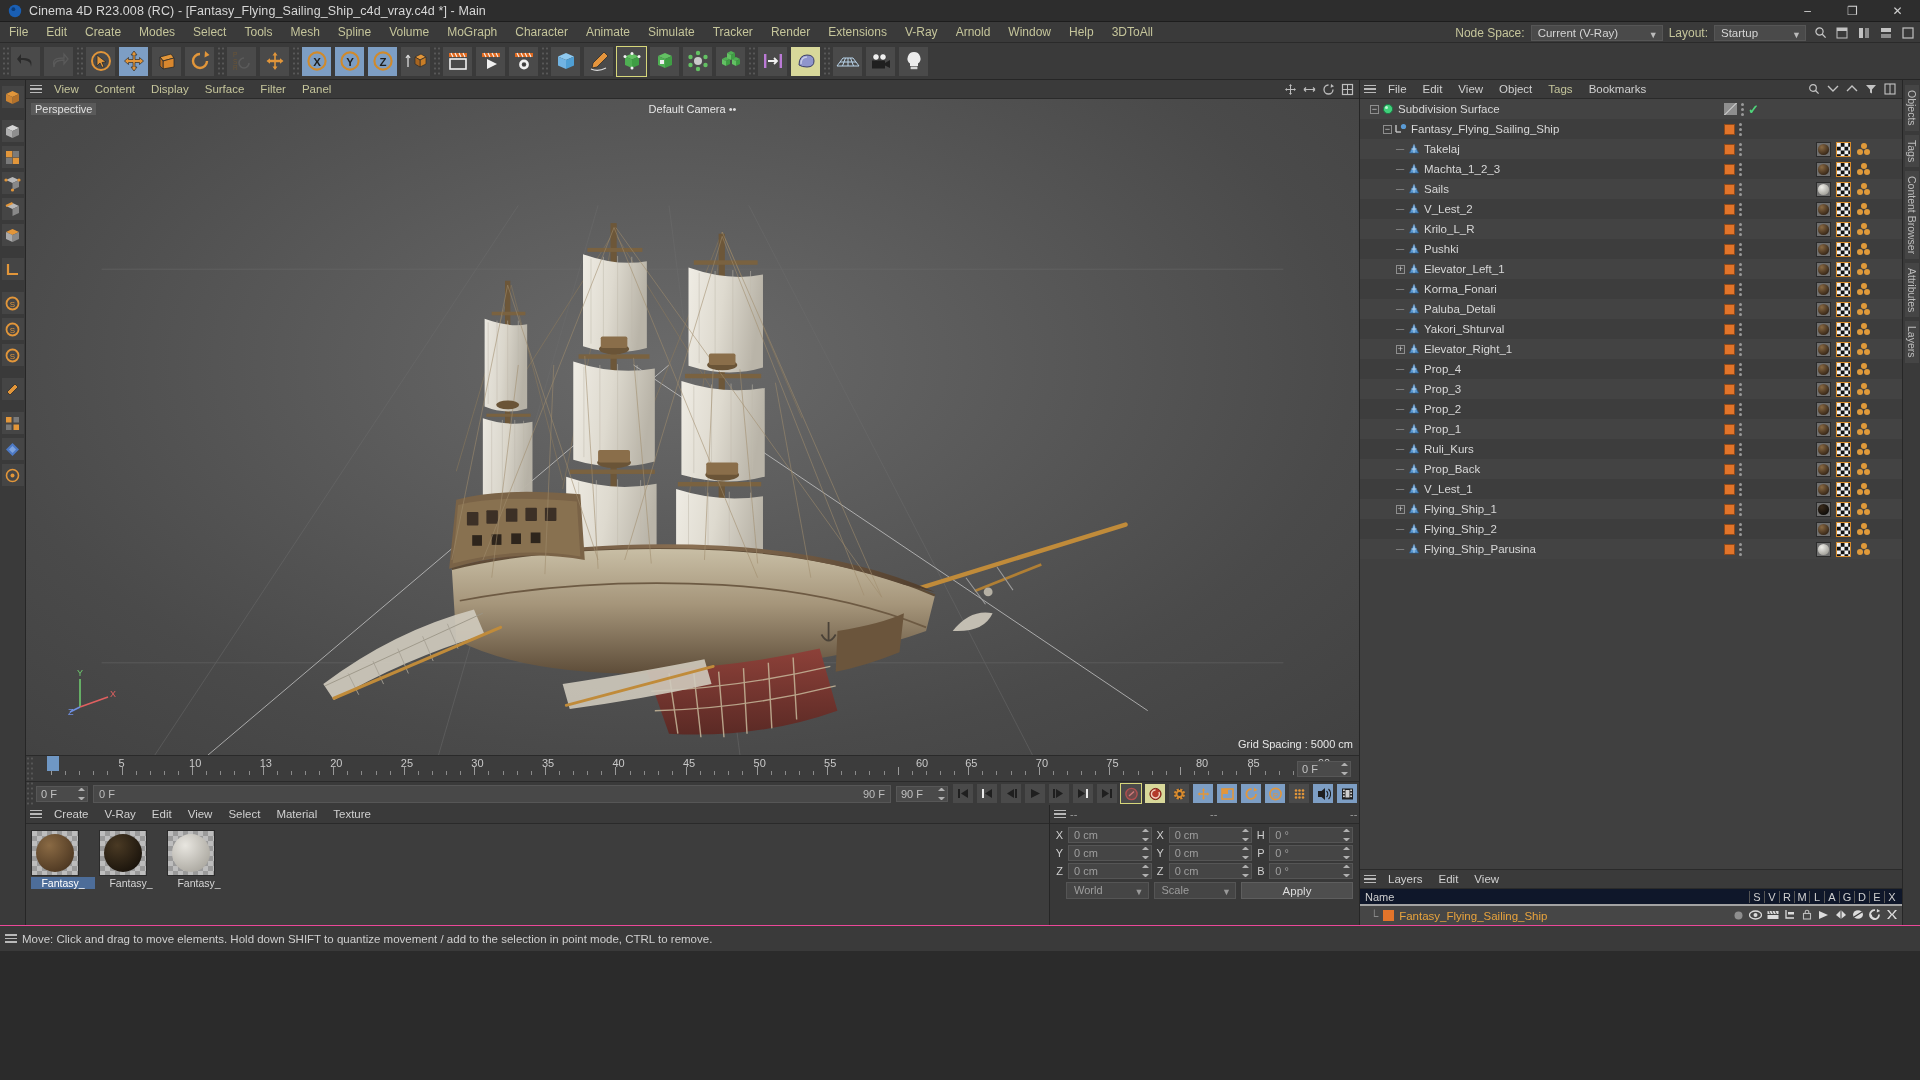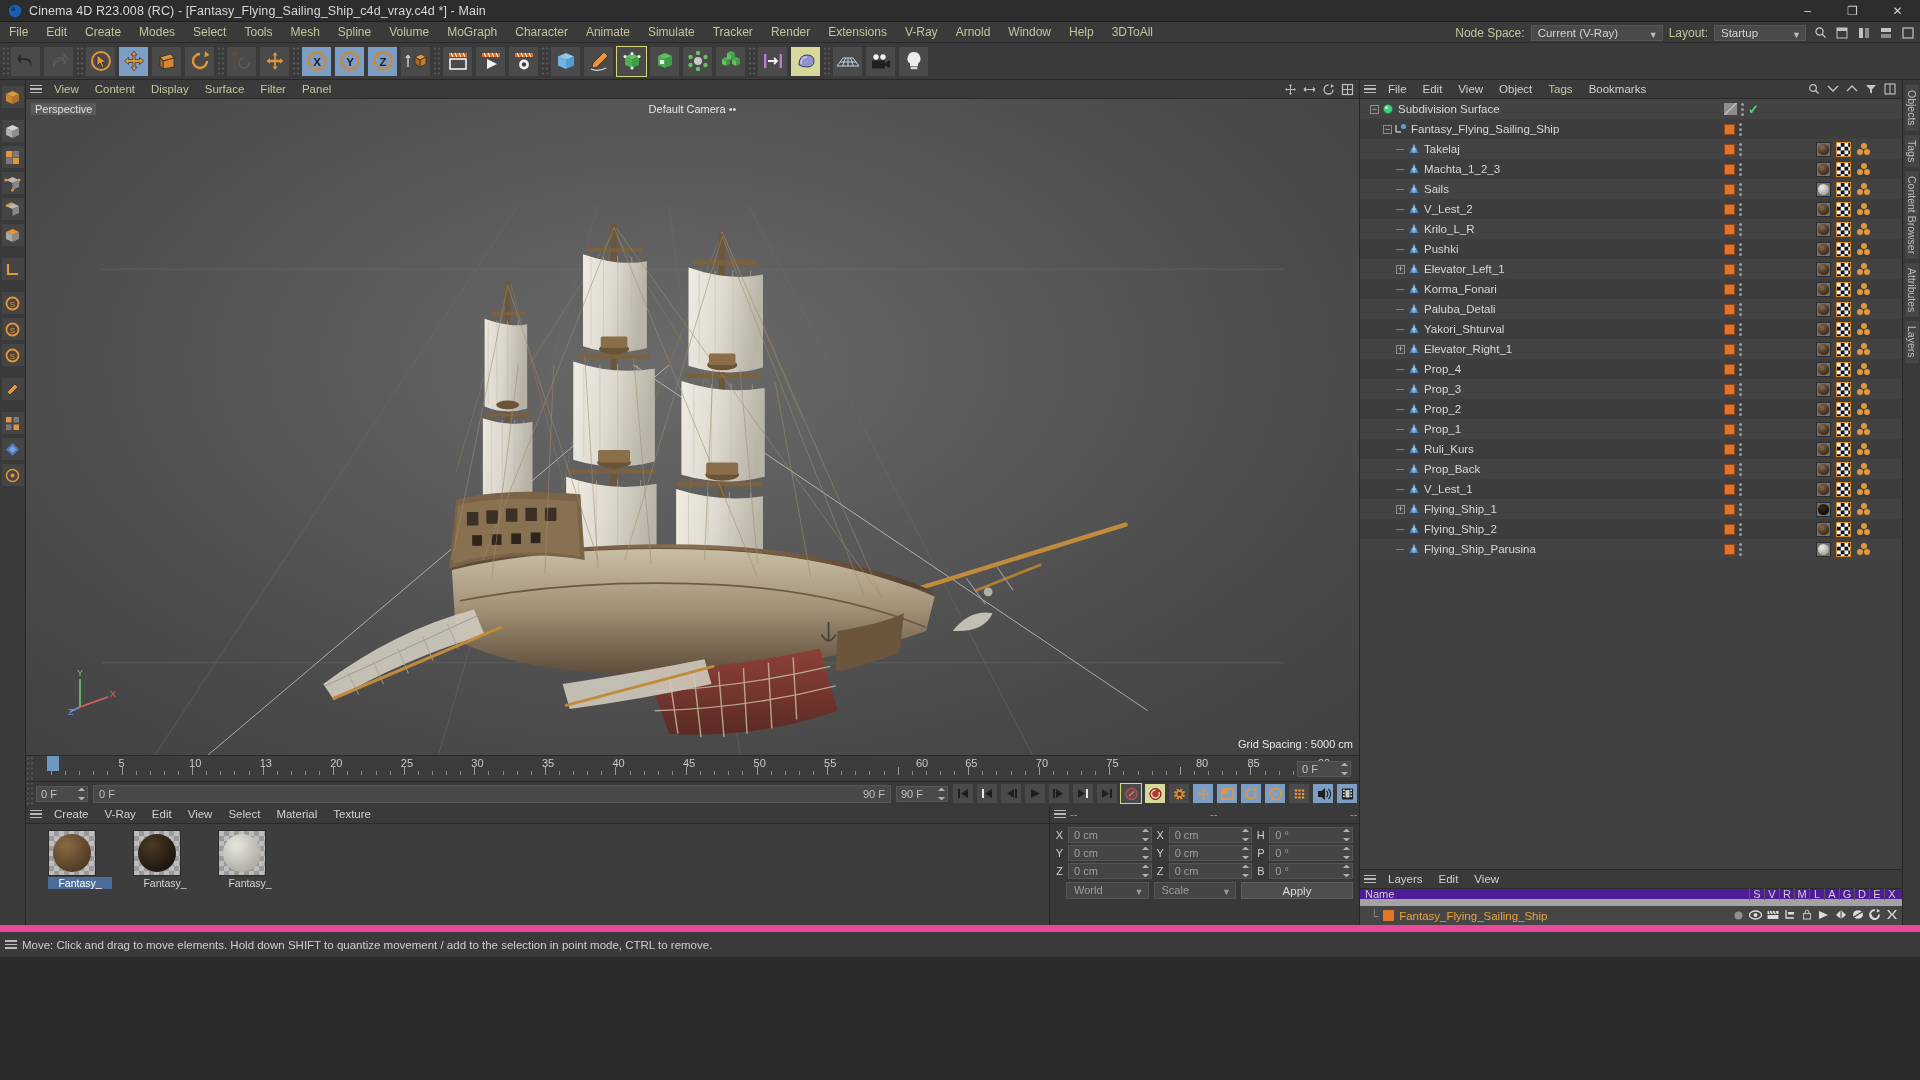--- a/index.html
+++ b/index.html
@@ -114,21 +114,21 @@
     justify-content:space-between; margin:0 2px;}
 
   
   #bottomrow { height:120px; display:flex; background:#343434; }
   #matmgr { width:1024px; border-right:1px solid #262626; background:#383838;
     display:flex; flex-direction:column; }
   #mat-header { height:19px; background:#3a3a3a; display:flex; align-items:center;
     border-bottom:1px solid #2a2a2a; }
   #mat-header .vm { padding:0 8px; font-size:11.5px; color:#d0d0d0; line-height:19px;}
   #mat-body { flex:1; background:#3d3d3d; display:flex; gap:4px; padding:6px 5px; }
-  .mat { width:64px;margin-left:17px; }
+  .mat { width:64px; }
   .mat .sw { width:48px; height:46px; border:1px solid #2b2b2b;
     background:repeating-conic-gradient(#9a9a9a 0% 25%, #bdbdbd 0% 50%) 0 0/10px 10px;
     position:relative; overflow:hidden; }
   .mat .nm { font-size:10.5px; text-align:center; color:#d6d6d6; margin-top:1px;
     white-space:nowrap; overflow:hidden; }
   .mat.selected .nm { background:#4d6d99; color:#fff; }
 
   #coordmgr { flex:1; background:#383838; display:flex; flex-direction:column; }
   #coord-header { height:19px; background:#3a3a3a; display:flex; align-items:center;
     border-bottom:1px solid #2a2a2a; font-size:11px; color:#9b9b9b; }
@@ -177,39 +177,39 @@
   .odot2 { width:15px; height:15px; position:relative; }
   .odot2 b { position:absolute; width:6px; height:6px; border-radius:50%;
     background:#e09a3a; display:block; }
 
   
   #layers { flex:1; background:#3a3a3a; display:flex; flex-direction:column;
     border-top:1px solid #2a2a2a; }
   #ly-header { height:19px; background:#3a3a3a; display:flex; align-items:center;
     border-bottom:1px solid #2a2a2a; }
   #ly-header .vm { padding:0 8px; font-size:11.5px; color:#d0d0d0; line-height:19px;}
-  #ly-cols { height:17px; background:#4c1d95; display:flex; align-items:center;
-    font-size:11px; color:#cfcfcf; position:relative; border-bottom:7px solid #a3a3a3;}
+  #ly-cols { height:17px; background:#0f172a; display:flex; align-items:center;
+    font-size:11px; color:#cfcfcf; position:relative; border-bottom:2px solid #a3a3a3;}
   #ly-cols .nmlbl { padding-left:5px; }
   #ly-cols .cells { position:absolute; right:3px; display:flex; }
   #ly-cols .cells span { width:15px; text-align:center; border-left:1px solid #555; }
   .lyrow { height:19px; background:#464646; display:flex; align-items:center;
     position:relative; font-size:11.5px; }
   .lyrow .lname { color:#e8a33d; }
   .lyrow .lyicons { position:absolute; right:3px; display:flex; gap:2px;
     align-items:center; }
 
   
   #vtabs { width:18px; background:#3a3a3a; border-left:1px solid #262626;
     display:flex; flex-direction:column; align-items:center; padding-top:4px; gap:2px;}
   .vtab { writing-mode:vertical-rl; font-size:10.5px; color:#bdbdbd;
     padding:5px 1px; background:#454545; border:1px solid #3a3a3a; }
 
   
-  #statusbar { height:32px; background:#3a3a3a; border-top:7px solid #ec4899;
+  #statusbar { height:26px; background:#3a3a3a; border-top:1px solid #ec4899;
     display:flex; align-items:center; font-size:11.5px; color:#cfcfcf; }
   #statusbar .hamb2 { width:22px; display:flex; flex-direction:column;
     justify-content:center; align-items:center; gap:2px; }
   #statusbar .hamb2 i { display:block; width:12px; height:1.5px; background:#b9b9b9; }
 
   .ship-wrap { position:absolute; left:0; top:0; width:100%; height:100%; }
 </style>
 </head>
 <body>
 

